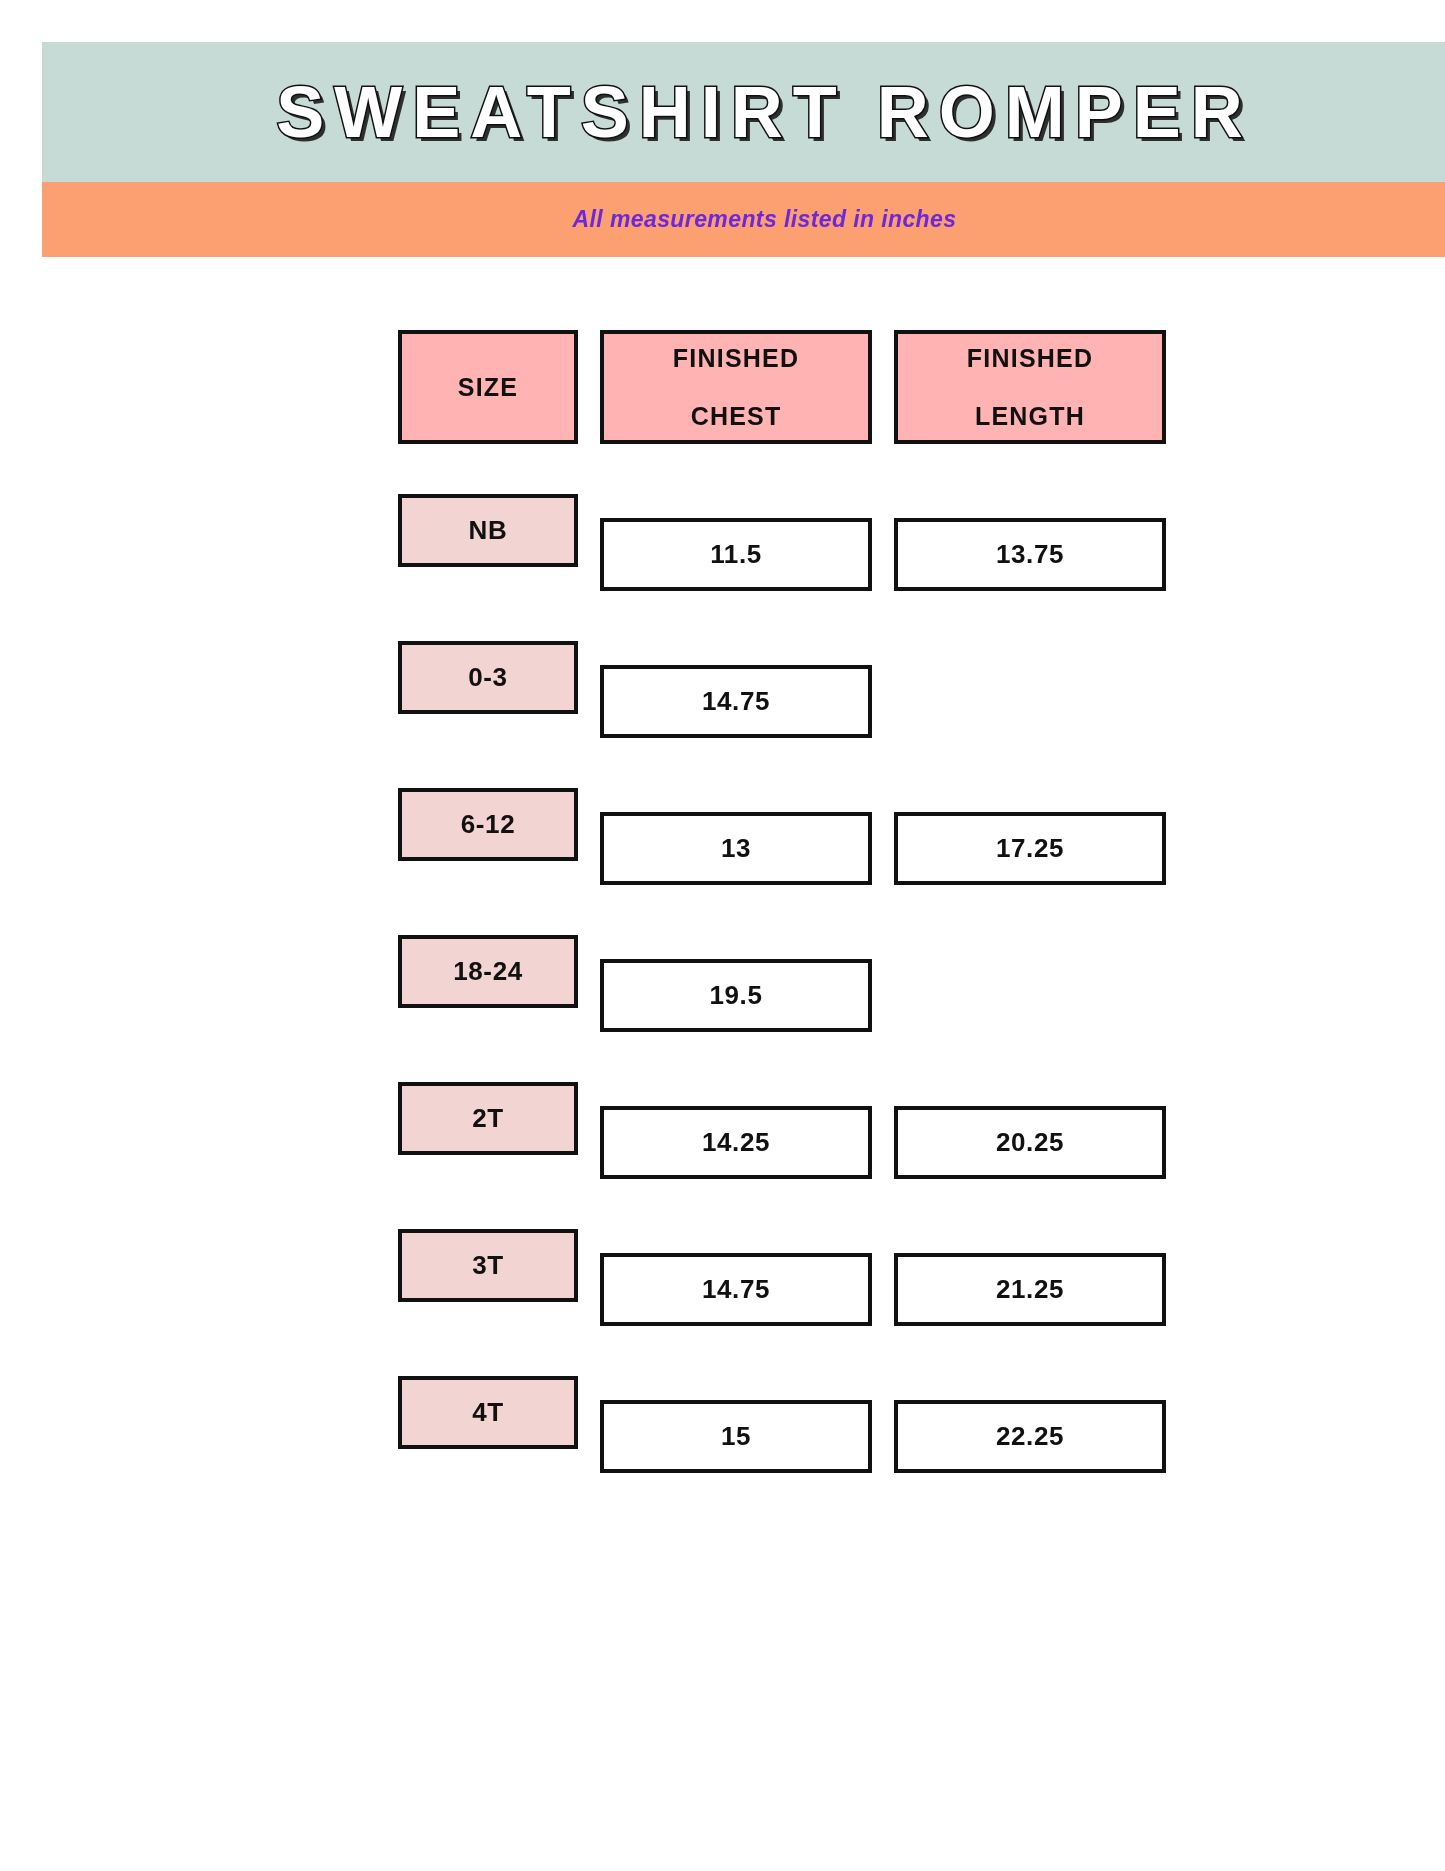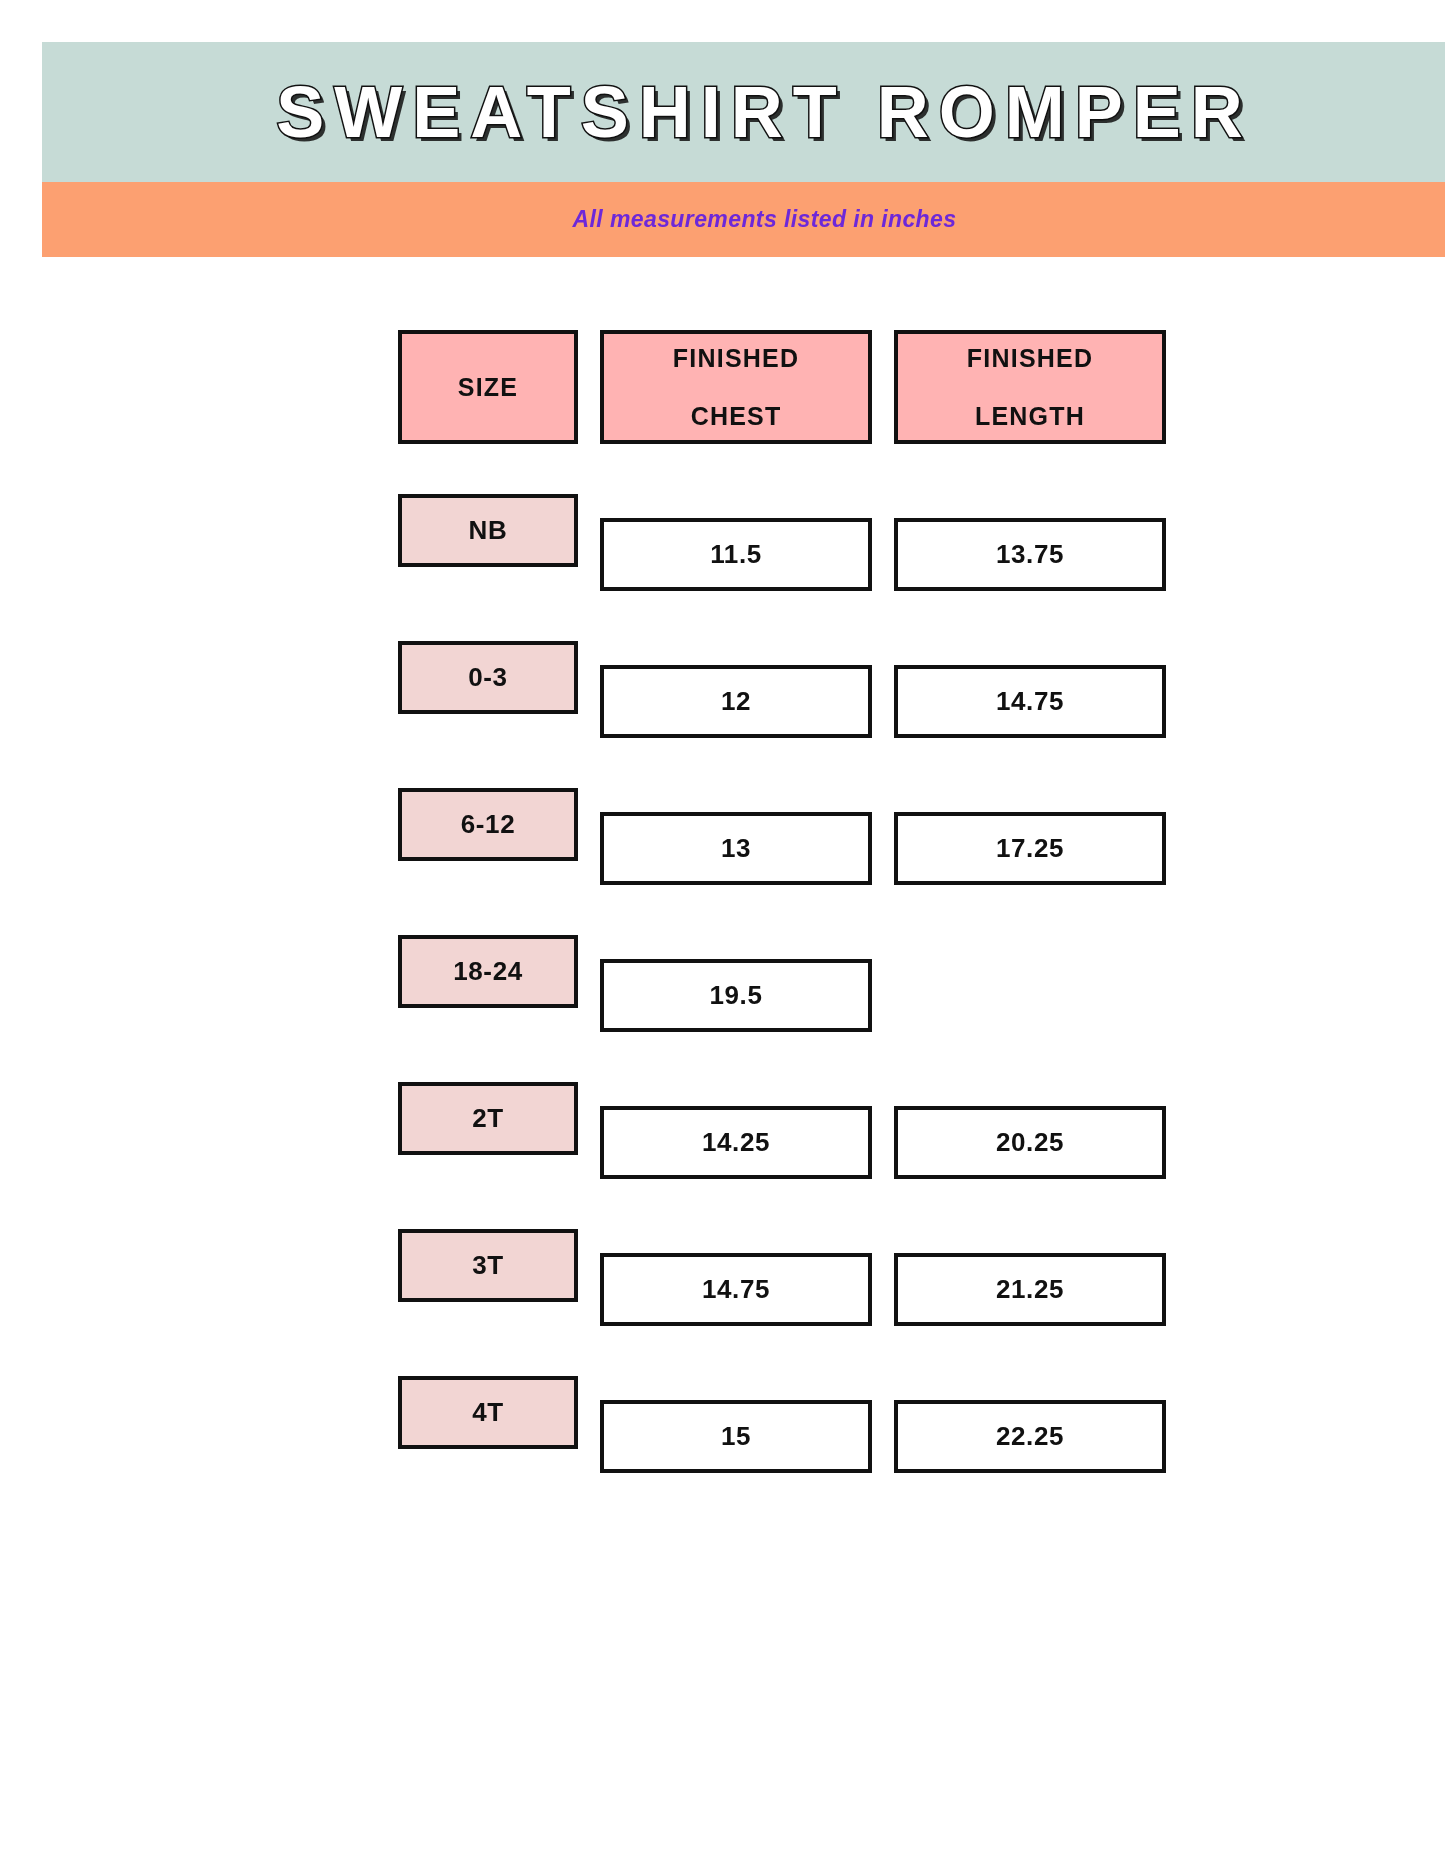--- a/index.html
+++ b/index.html
@@ -145,21 +145,20 @@
     </div>
 
     <div class="grid-row data-row">
       <div class="cell col-size cell-size">NB</div>
       <div class="cell col-chest cell-value">11.5</div>
       <div class="cell col-length cell-value">13.75</div>
     </div>
 
     <div class="grid-row data-row">
       <div class="cell col-size cell-size">0-3</div>
-      <div class="cell col-chest cell-value">12</div>
       <div class="cell col-length cell-value">14.75</div>
     </div>
 
 
     <div class="grid-row data-row">
       <div class="cell col-size cell-size">6-12</div>
       <div class="cell col-chest cell-value">13</div>
       <div class="cell col-length cell-value">17.25</div>
     </div>
 

